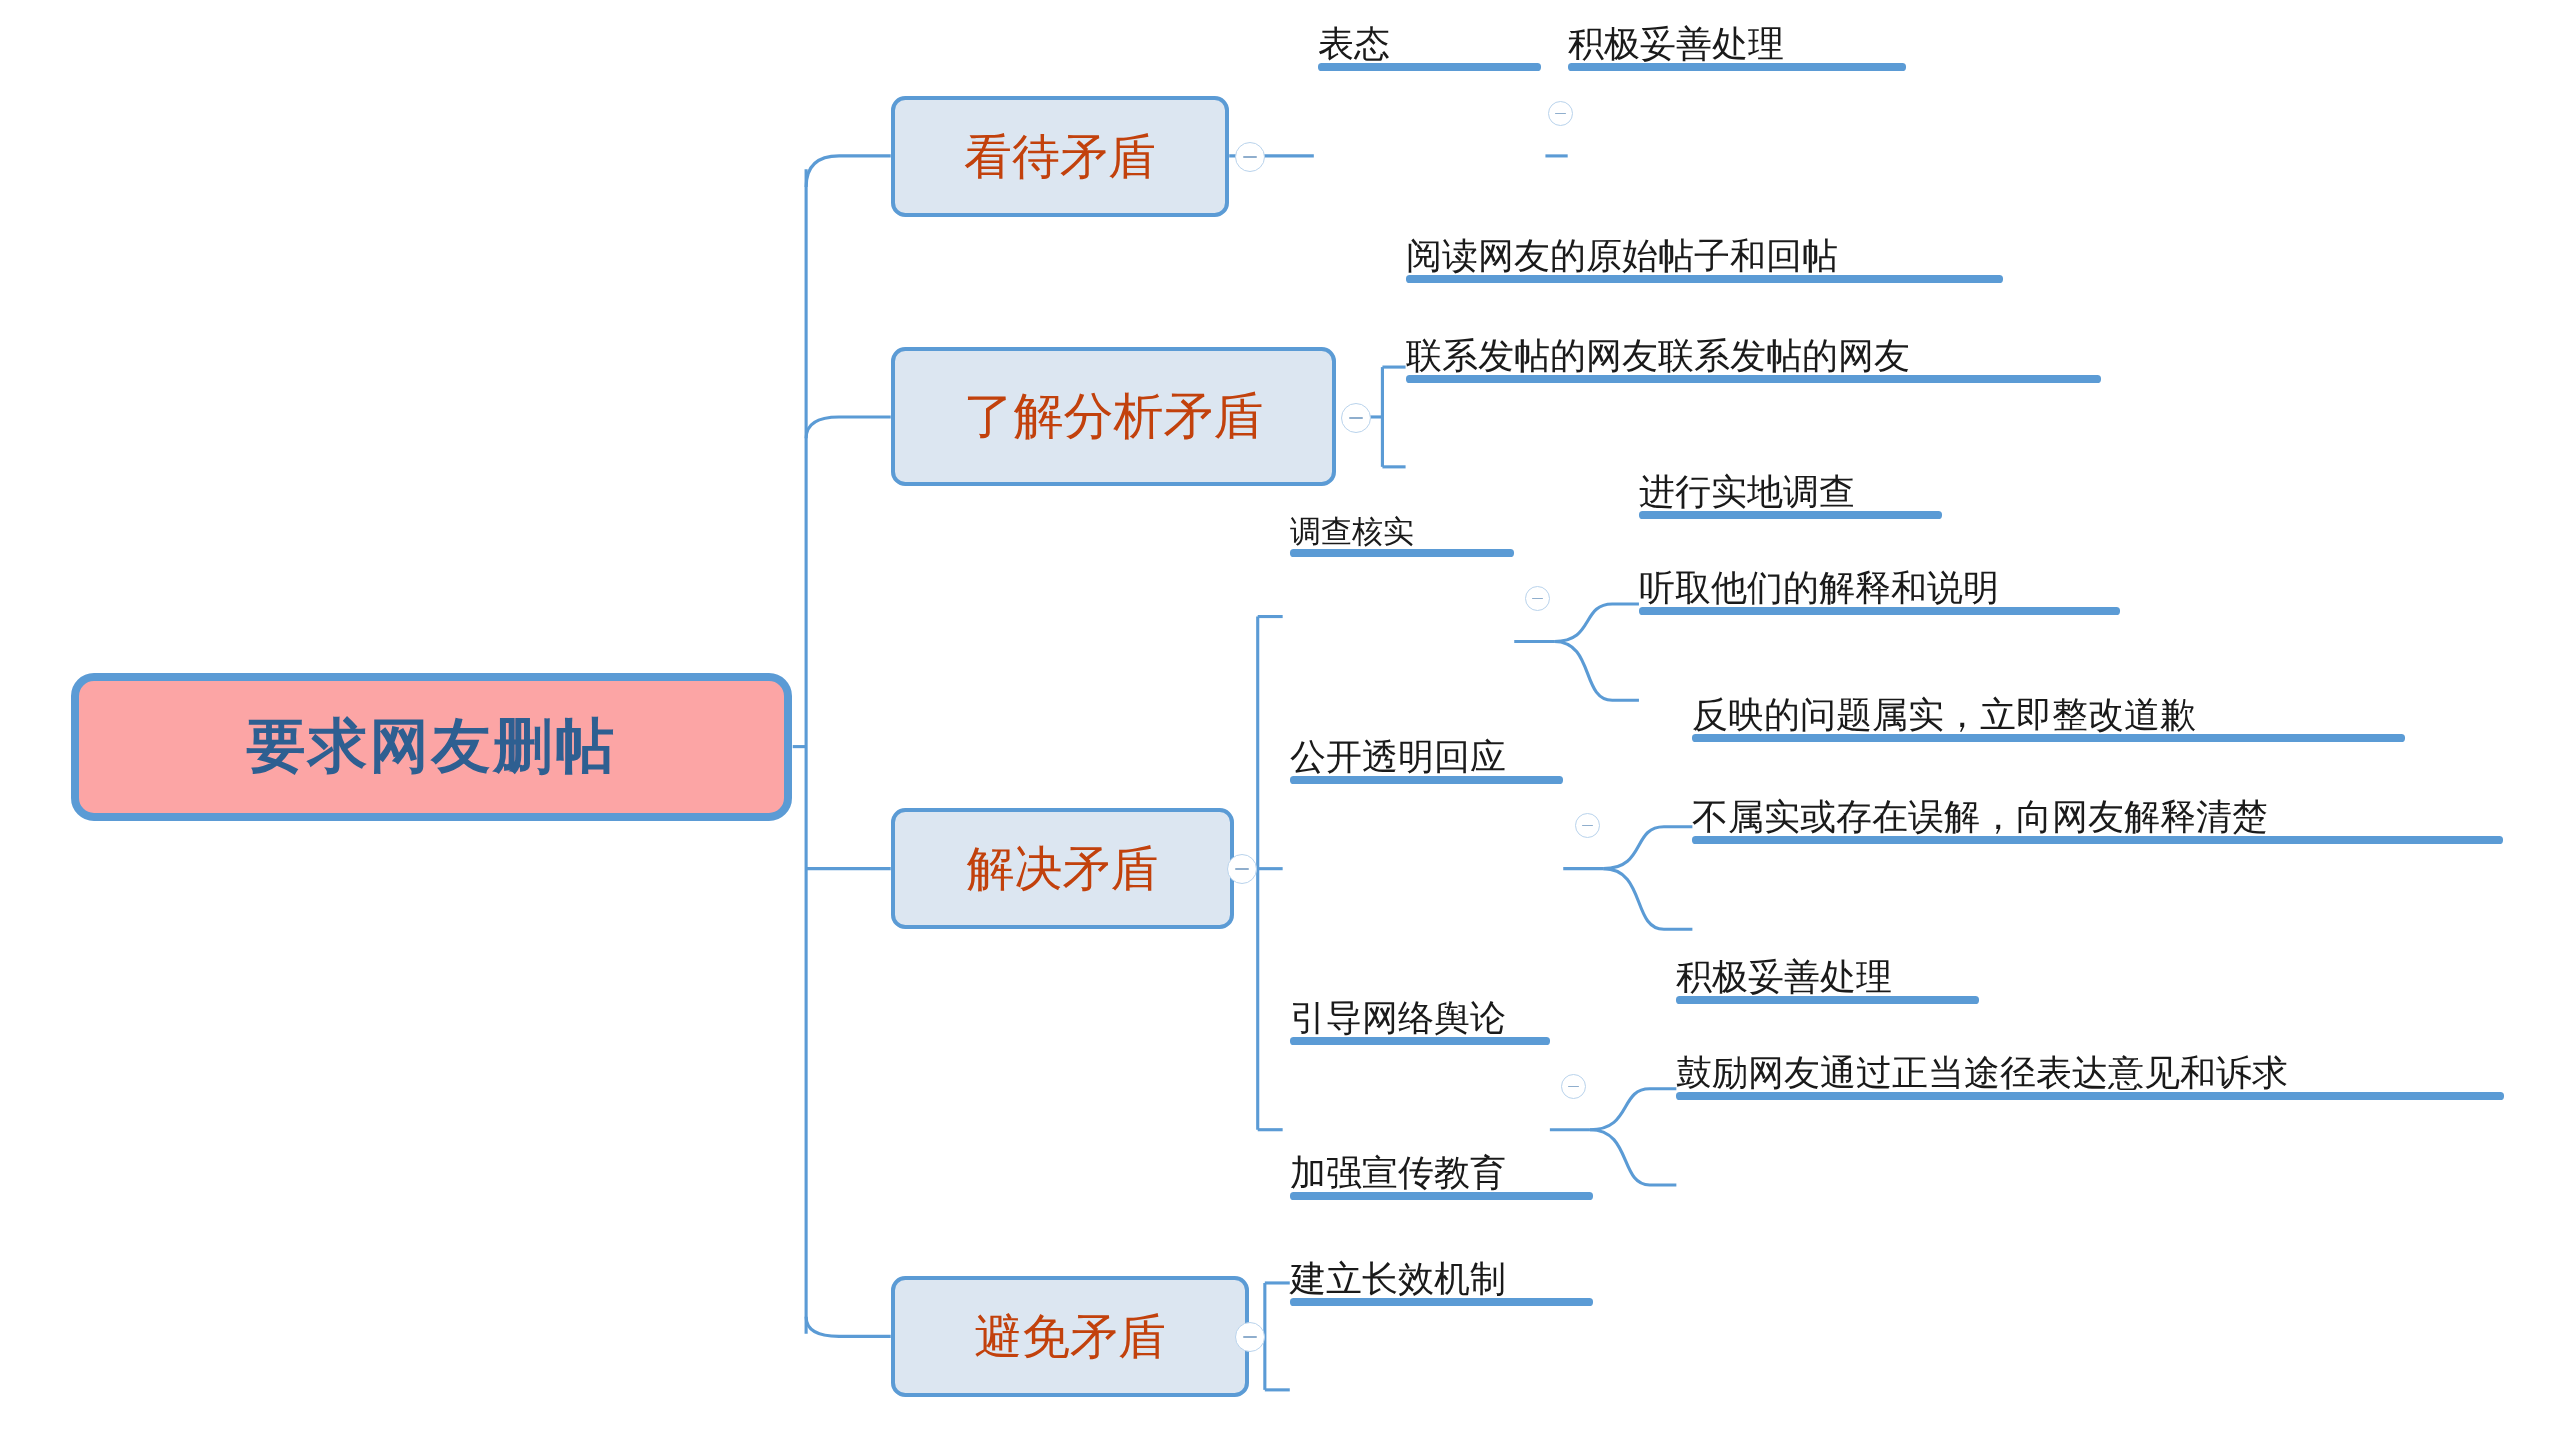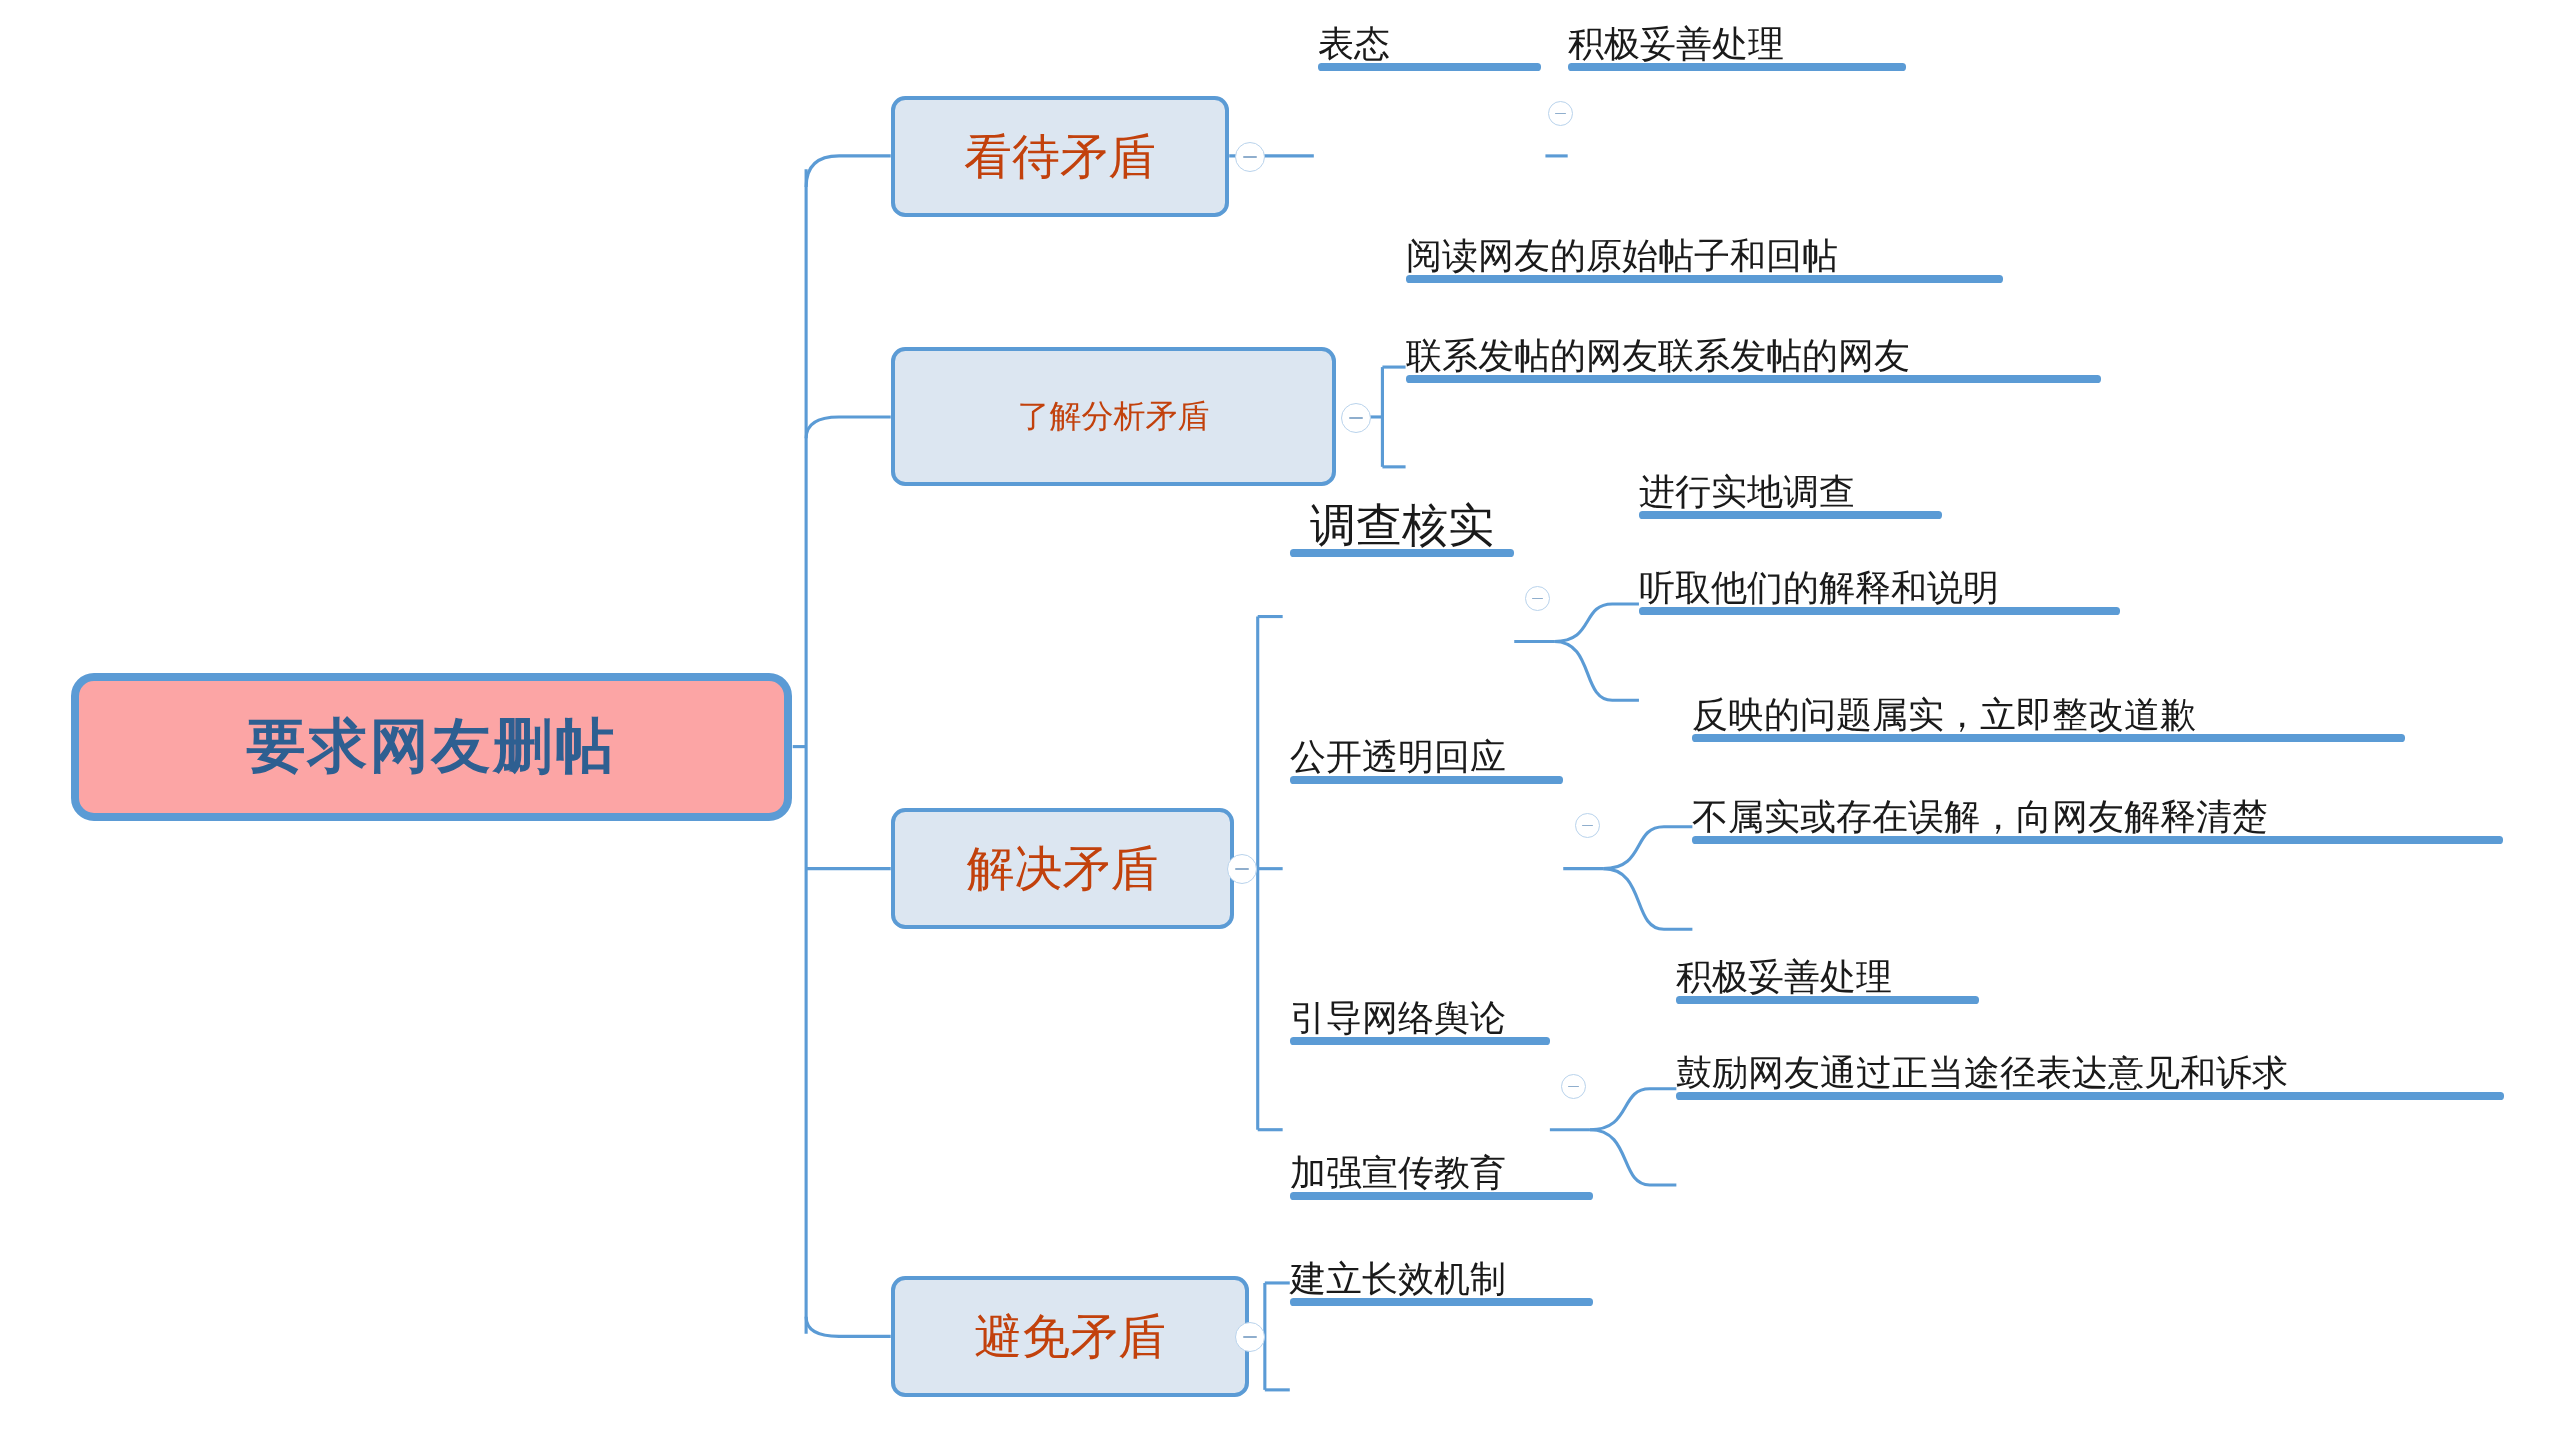--- a/index.html
+++ b/index.html
@@ -193,21 +193,21 @@
   </div>
   <div class="collapse-btn small" style="left:1548px; top:101px;">
     <span class="minus"></span>
   </div>
 
   <div class="bar-node" style="left:1568px; top:71px; width:338px;">
     <span class="bar-label" style="font-size:36px;margin-top:38px;">积极妥善处理</span>
     <span class="bar-rule" style="width:338px;"></span>
   </div>
 
-  <div class="box-node" style="left:891px; top:347px; width:445px; height:139px; font-size:32px;">
+  <div class="box-node" style="left:891px; top:347px; width:445px; height:139px; font-size:50px;">
     <span>了解分析矛盾</span>
   </div>
   <div class="collapse-btn" style="left:1341px; top:403px;">
     <span class="minus"></span>
   </div>
 
   <div class="bar-node" style="left:1406px; top:283px; width:597px;">
     <span class="bar-label" style="font-size:36px;">阅读网友的原始帖子和回帖</span>
     <span class="bar-rule" style="width:597px;"></span>
   </div>
@@ -218,21 +218,21 @@
   </div>
 
   <div class="box-node" style="left:891px; top:808px; width:343px; height:121px; font-size:48px;">
     <span>解决矛盾</span>
   </div>
   <div class="collapse-btn" style="left:1227px; top:854px;">
     <span class="minus"></span>
   </div>
 
   <div class="bar-node" style="left:1290px; top:557px; width:224px;">
-    <span class="bar-label" style="font-size:46px;margin-left:20px;">调查核实</span>
+    <span class="bar-label" style="font-size:31px;">调查核实</span>
     <span class="bar-rule" style="width:224px;"></span>
   </div>
   <div class="collapse-btn small" style="left:1525px; top:586px;">
     <span class="minus"></span>
   </div>
 
   <div class="bar-node" style="left:1639px; top:519px; width:303px;">
     <span class="bar-label" style="font-size:36px;">进行实地调查</span>
     <span class="bar-rule" style="width:303px;"></span>
   </div>

